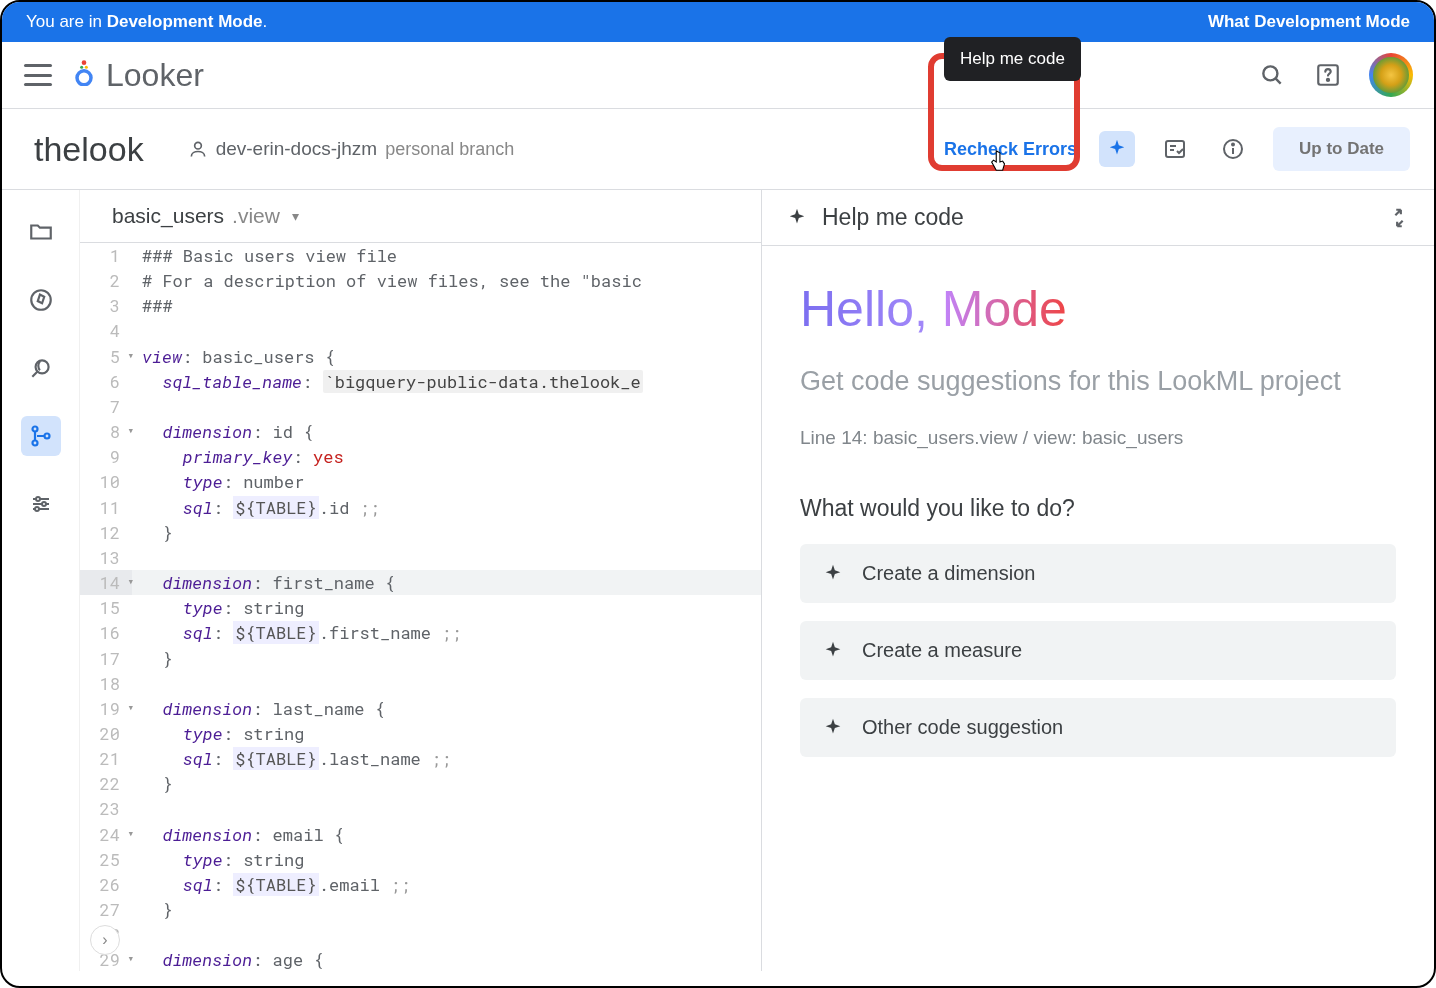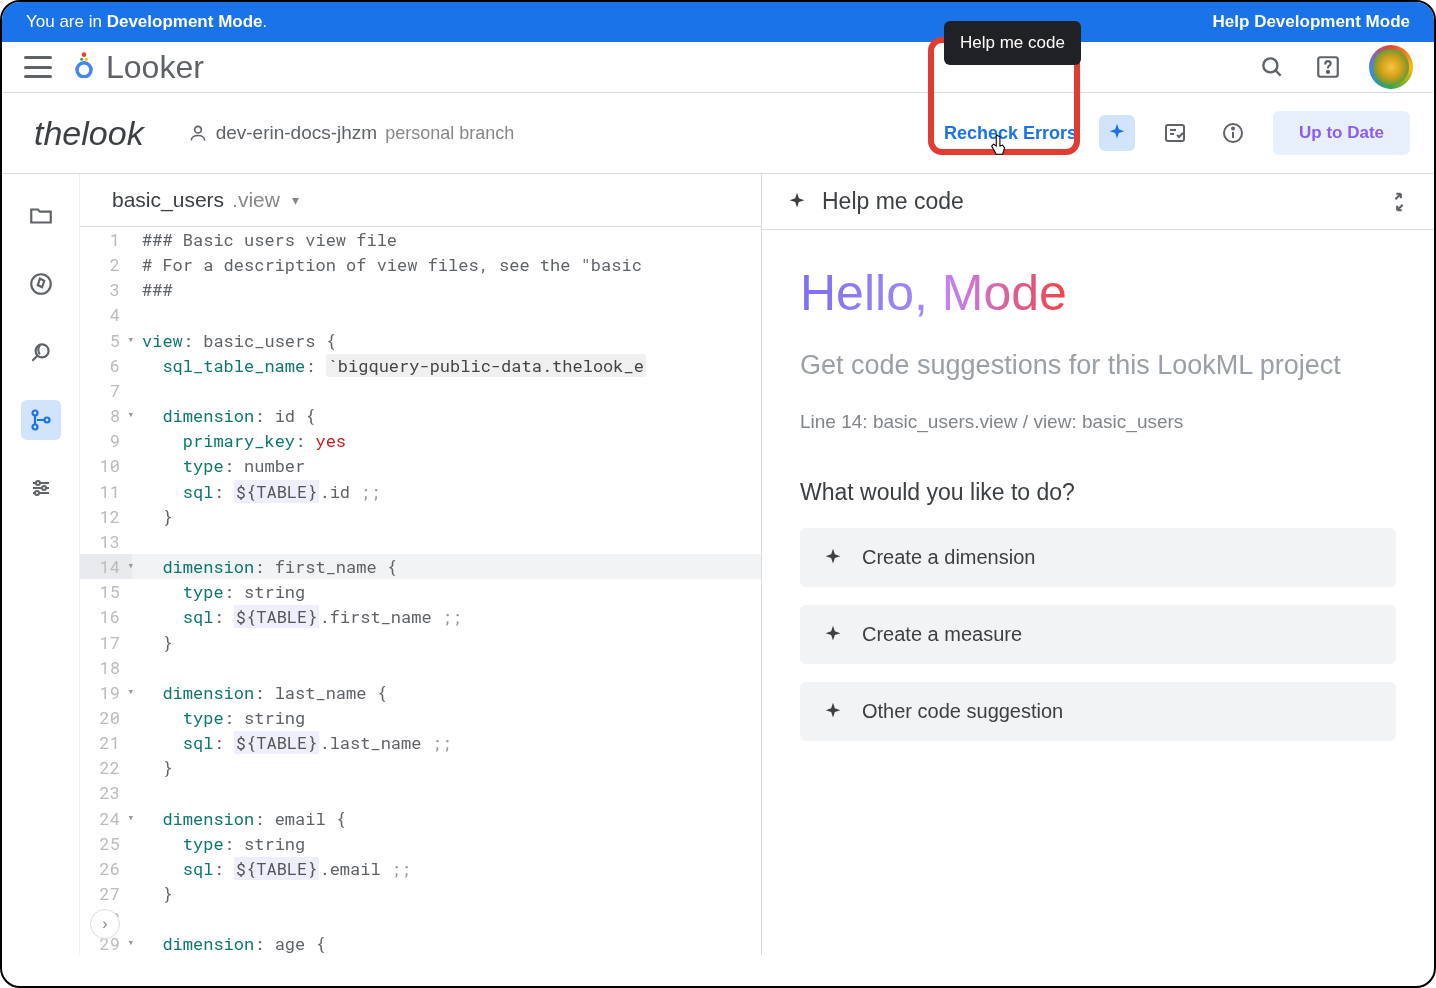--- a/index.html
+++ b/index.html
@@ -4,41 +4,41 @@
 <style>
 * { box-sizing: border-box; margin: 0; padding: 0; }
 body { font-family: "Google Sans", "Helvetica Neue", Arial, sans-serif; background: #fff; color: #202124; width: 1436px; height: 988px; overflow: hidden; border-radius: 20px; border: 2px solid #000; position: relative; }
 
 
 .dev-banner { background: #1a73e8; color: #fff; display: flex; justify-content: space-between; align-items: center; padding: 10px 24px; font-size: 17px; }
 .dev-banner b { font-weight: 700; }
 .dev-banner .exit { font-weight: 700; cursor: pointer; }
 
 
-.header { display: flex; align-items: center; padding: 4px 22px; border-bottom: 1px solid #dadce0; gap: 18px; }
+.header { display: flex; align-items: center; padding: 12px 22px; border-bottom: 1px solid #dadce0; gap: 18px; }
 .hamburger { width: 28px; height: 22px; display: flex; flex-direction: column; justify-content: space-between; cursor: pointer; }
 .hamburger span { height: 3px; background: #5f6368; border-radius: 2px; }
 .logo { display: flex; align-items: center; gap: 8px; font-size: 32px; color: #5f6368; font-weight: 400; }
 .logo-icon svg { width: 28px; height: 28px; }
 .header-right { margin-left: auto; display: flex; align-items: center; gap: 28px; }
 .header-icon { width: 28px; height: 28px; color: #5f6368; cursor: pointer; display:flex; align-items:center; justify-content:center; }
 .avatar { width: 42px; height: 42px; border-radius: 50%; background: radial-gradient(circle at 50% 50%, #f4c542 0%, #d4a017 40%, #6b9b37 70%); border: 3px solid transparent; background-clip: padding-box; position: relative; cursor:pointer; }
 .avatar::before { content:''; position:absolute; inset:-4px; border-radius:50%; background: conic-gradient(#ea4335, #fbbc04, #34a853, #4285f4, #ea4335); z-index:-1; }
 
 
 .project-bar { display: flex; align-items: center; padding: 18px 24px; border-bottom: 1px solid #dadce0; gap: 20px; position: relative; }
-.project-name { font-size: 34px; color: #3c4043; font-weight: 400; margin-left: 8px; font-style: italic; }
+.project-name { font-size: 34px; color: #3c4043; font-weight: 400; margin-left: 8px; }
 .branch-info { display: flex; align-items: center; gap: 8px; color: #5f6368; font-size: 19px; margin-left: 24px; }
 .user-chip-icon { width: 20px; height: 20px; }
 .branch-label { color: #888; font-size: 18px; }
 .project-actions { margin-left: auto; display: flex; align-items: center; gap: 22px; }
 .recheck { color: #1a73e8; font-weight: 600; font-size: 18px; cursor:pointer; }
 .icon-btn { width: 36px; height: 36px; display:flex; align-items:center; justify-content:center; border-radius:6px; cursor:pointer; color:#5f6368; }
 .icon-btn.active-blue { background:#d2e3fc; color:#1a73e8; }
-.up-to-date { background:#e8f0fe; color:#8b5cf6; padding: 12px 26px; border-radius: 6px; font-weight: 600; font-size: 17px; }
+.up-to-date { background:#e8f0fe; color:#737373; padding: 12px 26px; border-radius: 6px; font-weight: 600; font-size: 17px; }
 
 
 .highlight-box { position: absolute; border: 6px solid #e03c31; border-radius: 14px; width: 152px; height: 118px; left: 926px; top: -56px; z-index: 50; pointer-events: none; }
 
 
 .tooltip { position: absolute; background: #202124; color: #fff; padding: 12px 16px; border-radius: 6px; font-size: 17px; left: 942px; top: -72px; z-index: 60; }
 
 
 .cursor-hand { position: absolute; left: 986px; top: 40px; z-index: 70; font-size: 22px; pointer-events:none; }
 
@@ -55,21 +55,21 @@
 .file-tab { padding: 14px 32px; font-size: 21px; color:#3c4043; border-bottom: 1px solid #dadce0; display:flex; align-items:center; gap:8px; }
 .file-tab .ext { color:#888; }
 .file-tab .chev { color:#888; font-size:14px; margin-left:4px; }
 .code-scroll { flex:1; overflow: hidden; font-family: "Roboto Mono", Menlo, monospace; font-size: 17px; line-height: 1.48; position:relative; }
 .code-line { display:flex; }
 .gutter { width: 52px; text-align:right; color:#bbb; padding-right: 12px; user-select:none; position:relative; }
 .gutter .fold { position:absolute; right:-2px; top:3px; color:#999; font-size:11px; }
 .code-text { white-space: pre; color:#5f6368; padding-left: 10px; flex:1; overflow:hidden; }
 .code-line.hl { background:#f1f3f4; }
 .code-line.hl .gutter { background:#e8eaed; }
-.kw { color:#0f766e; } 
+.kw { color:#4c1d95;font-style:italic; } 
 .prop { color:#c5221f; } 
 .str { color:#444; background:#f0f0f0; border-radius:2px; padding: 0 2px; }
 .tbl { color:#555; background:#eef; padding:0 2px; }
 .pun { color:#999; }
 .scroll-btn { position:absolute; bottom:16px; left:10px; width:30px; height:30px; border:1px solid #ddd; border-radius:50%; display:flex; align-items:center; justify-content:center; background:#fff; color:#888; cursor:pointer; }
 
 
 .right-panel { width: 672px; display:flex; flex-direction: column; }
 .panel-header { display:flex; align-items:center; padding: 14px 24px; border-bottom: 1px solid #dadce0; gap: 14px; font-size: 23px; color:#3c4043; }
 .panel-header .collapse { margin-left:auto; color:#5f6368; cursor:pointer; width:22px; height:22px; }
@@ -84,21 +84,21 @@
 
 .spark-icon { width:22px; height:22px; flex-shrink:0; }
 </style>
 </head>
 <body>
 
 <div class="dev-banner">
   <span>
     <span>You are in </span><b>Development Mode</b><span>.</span>
   </span>
-  <span class="exit">Help Development Mode</span>
+  <span class="exit">What Development Mode</span>
 </div>
 
 <div class="header">
   <div class="hamburger">
       <span></span>
       <span></span>
       <span></span>
     </div>
   <div class="logo">
     <span class="logo-icon">

